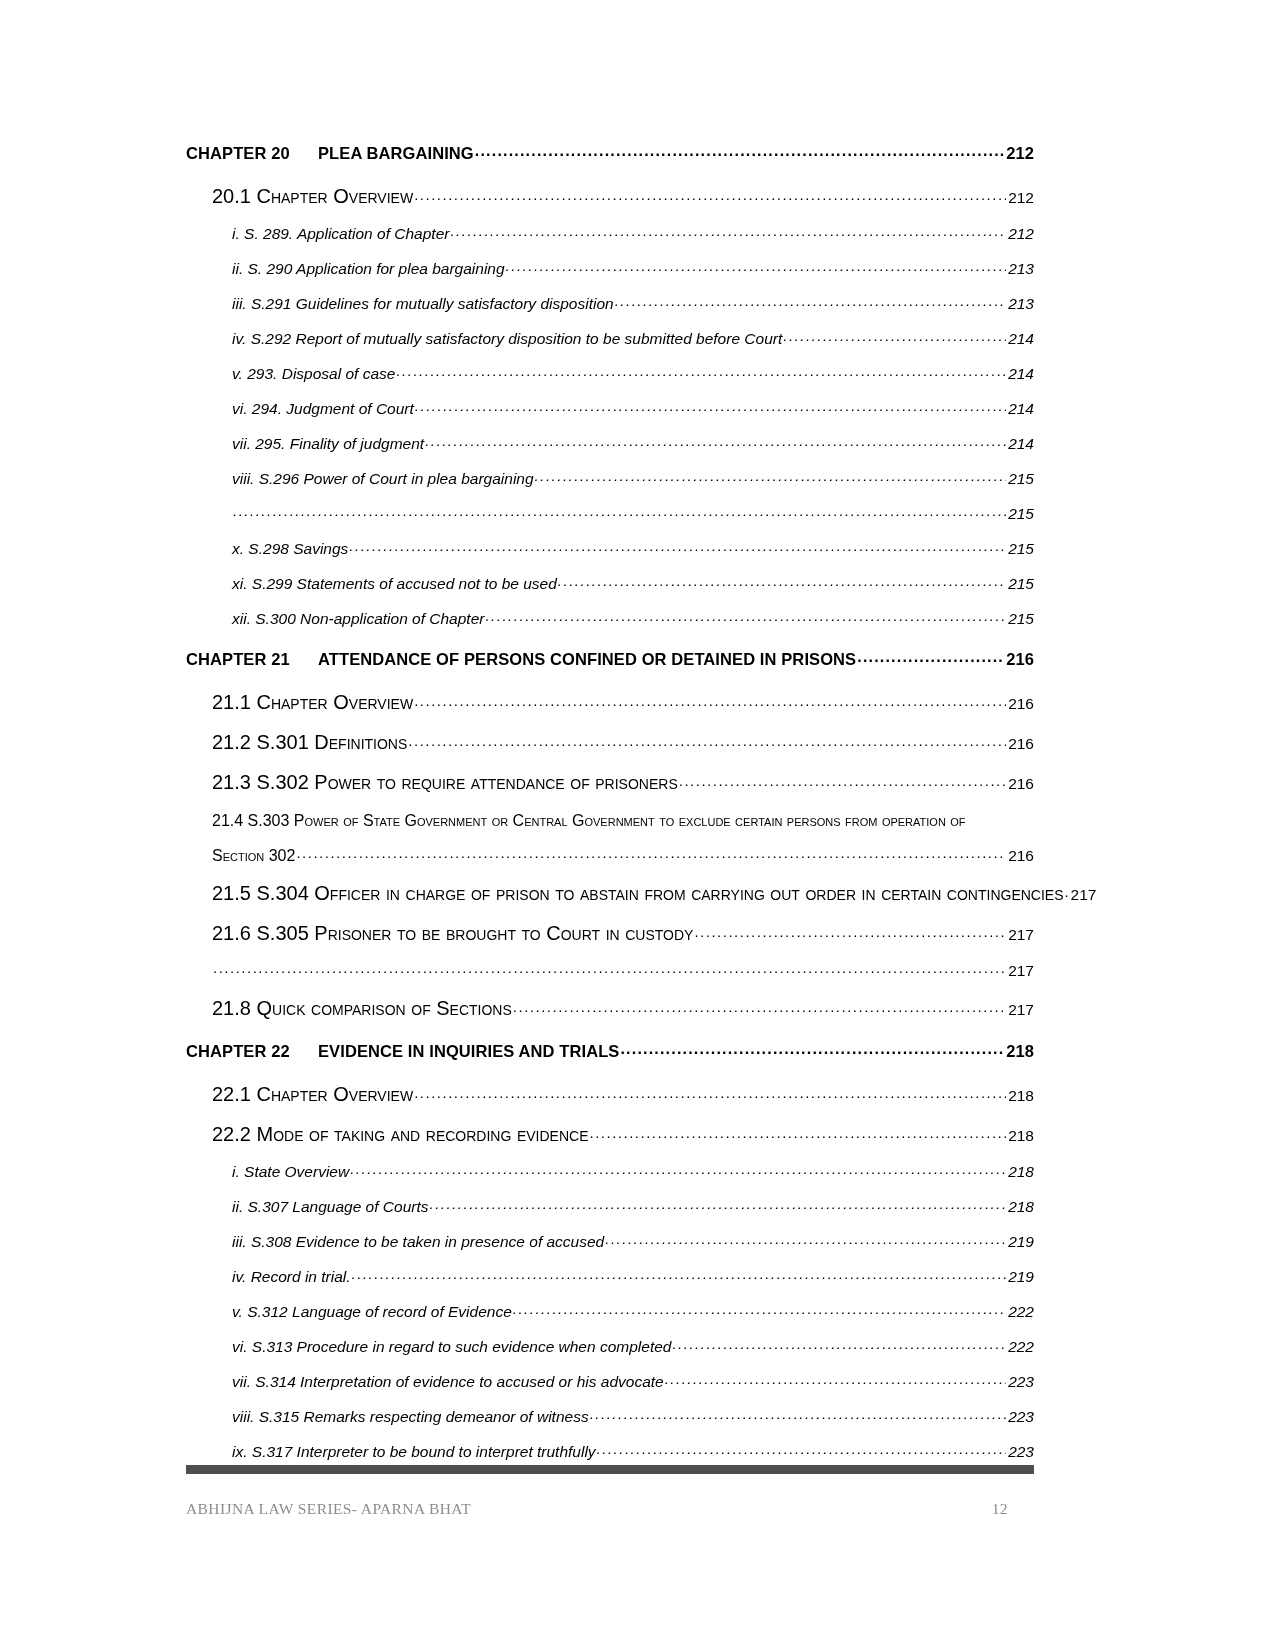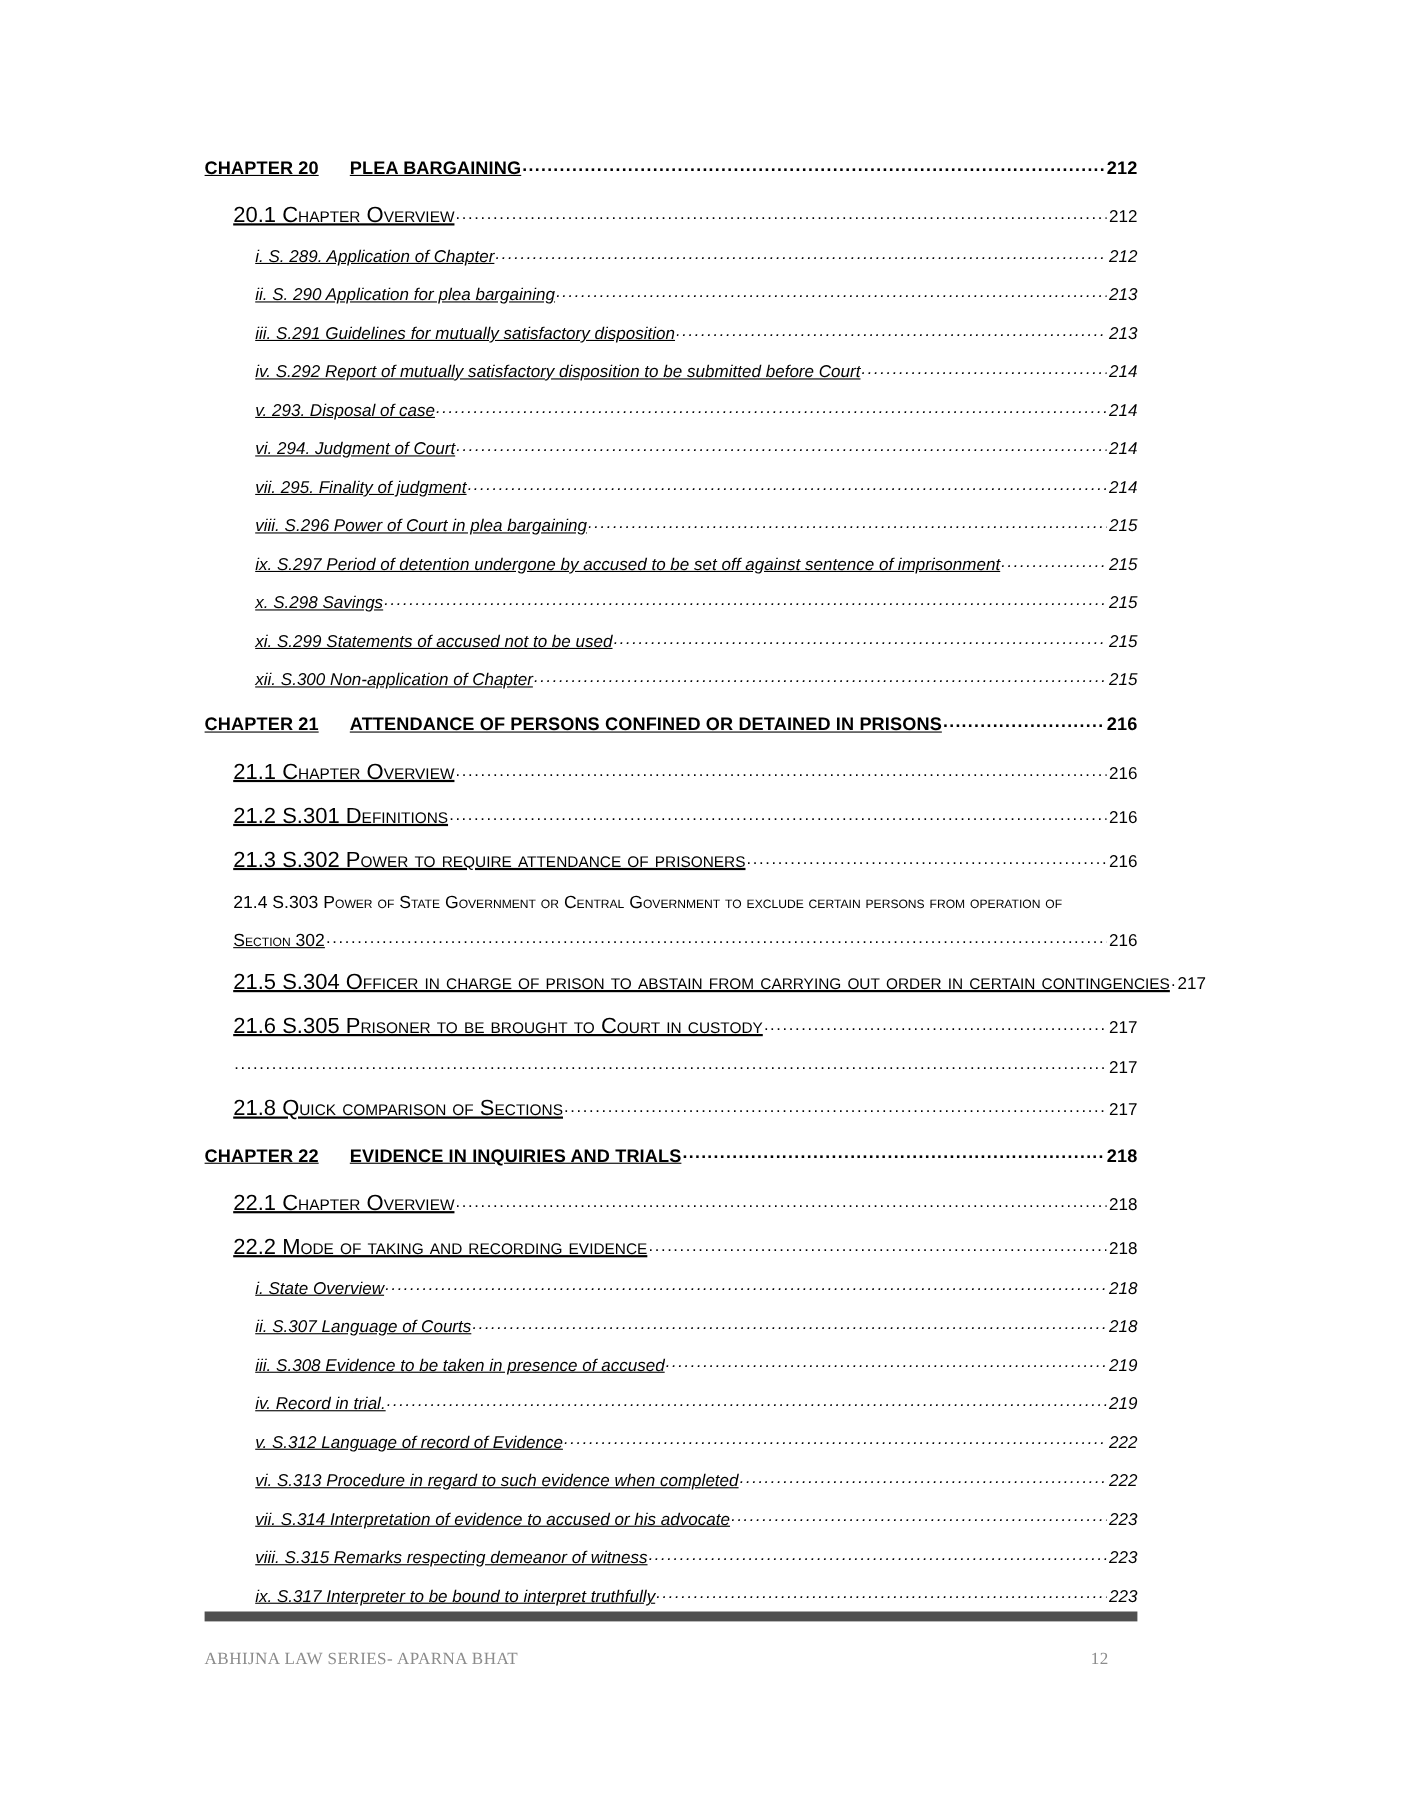--- a/index.html
+++ b/index.html
@@ -37,21 +37,21 @@
     z-index: 2;
   }
 
   
   .toc-row {
     display: flex;
     align-items: baseline;
     width: 100%;
     white-space: nowrap;
   }
-  .toc-label { flex: 0 0 auto; text-decoration: underline; }
+  .toc-label { flex: 0 0 auto; }
   .leader {
     flex: 1 1 auto;
     overflow: hidden;
     min-width: 4px;
     position: relative;
     top: -3px;
     margin: 0 1px;
   }
   .leader::before {
     content: "...........................................................................................................................................................................................................................................................................................";
@@ -202,21 +202,20 @@
         <span class="toc-label">vii. 295. Finality of judgment</span>
         <span class="leader"></span>
         <span class="pageno">214</span>
       </div>
       <div class="toc-row lvl3">
         <span class="toc-label">viii. S.296 Power of Court in plea bargaining</span>
         <span class="leader"></span>
         <span class="pageno">215</span>
       </div>
       <div class="toc-row lvl3">
-        <span class="toc-label">ix. S.297 Period of detention undergone by accused to be set off against sentence of imprisonment</span>
         <span class="leader"></span>
         <span class="pageno">215</span>
       </div>
       <div class="toc-row lvl3">
         <span class="toc-label">x. S.298 Savings</span>
         <span class="leader"></span>
         <span class="pageno">215</span>
       </div>
       <div class="toc-row lvl3">
         <span class="toc-label">xi. S.299 Statements of accused not to be used</span>

